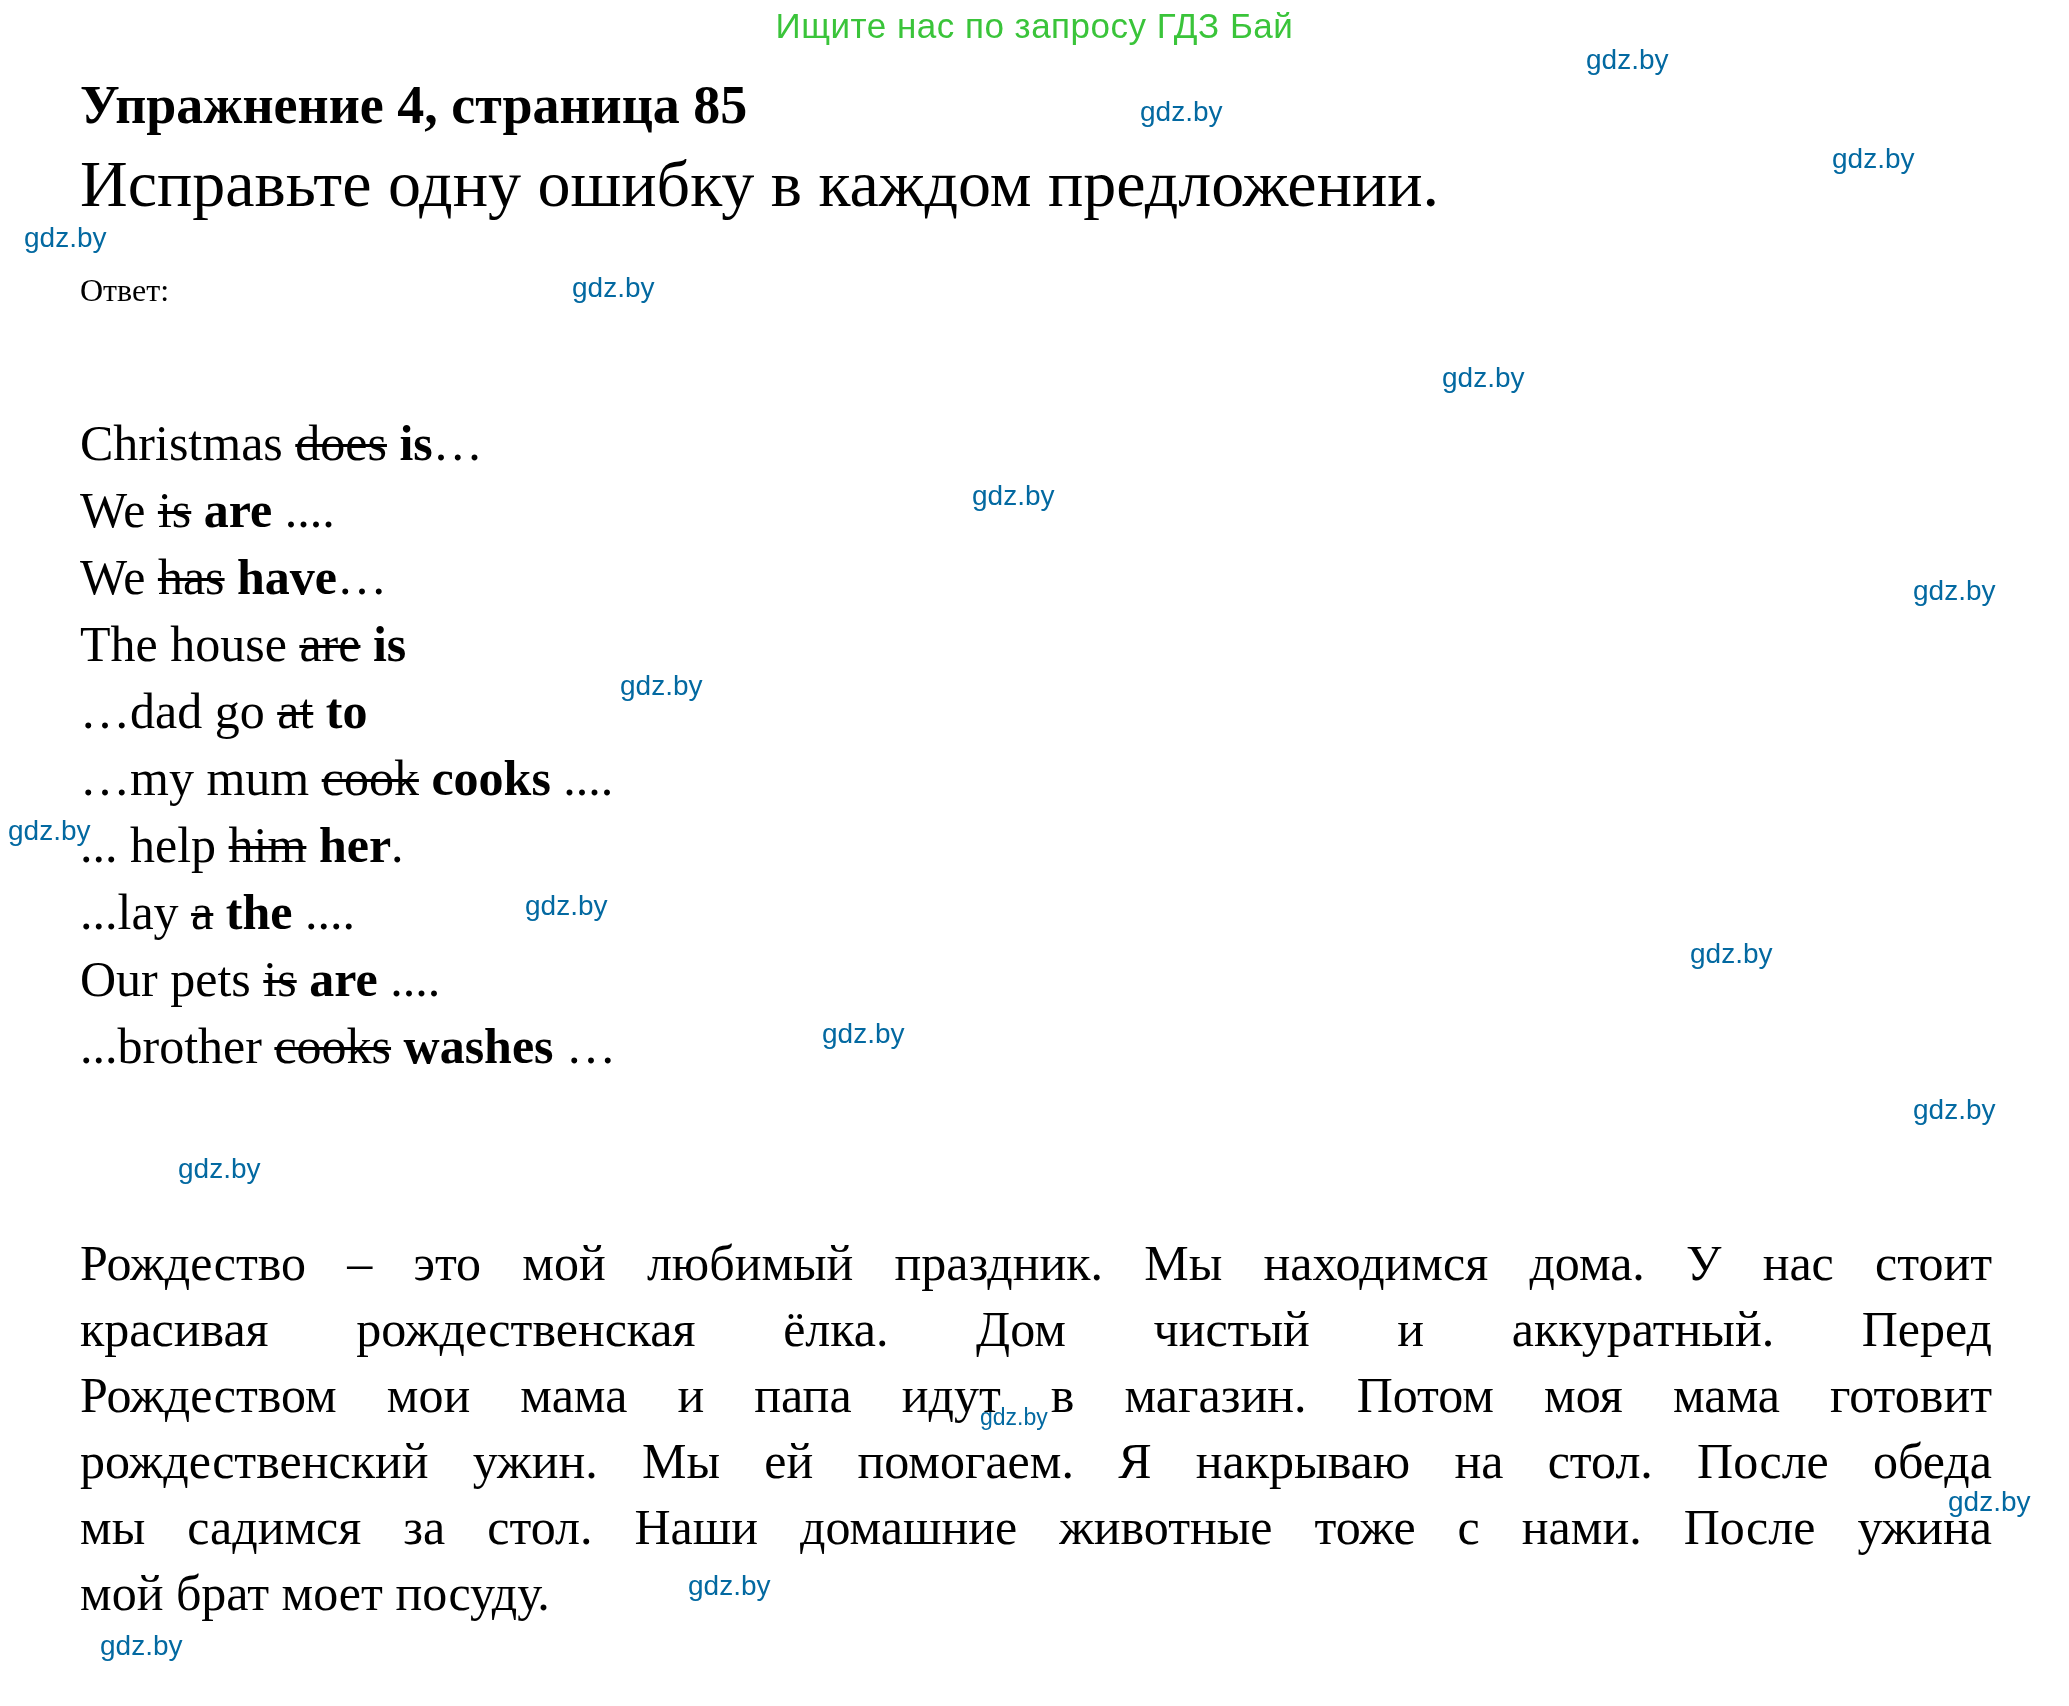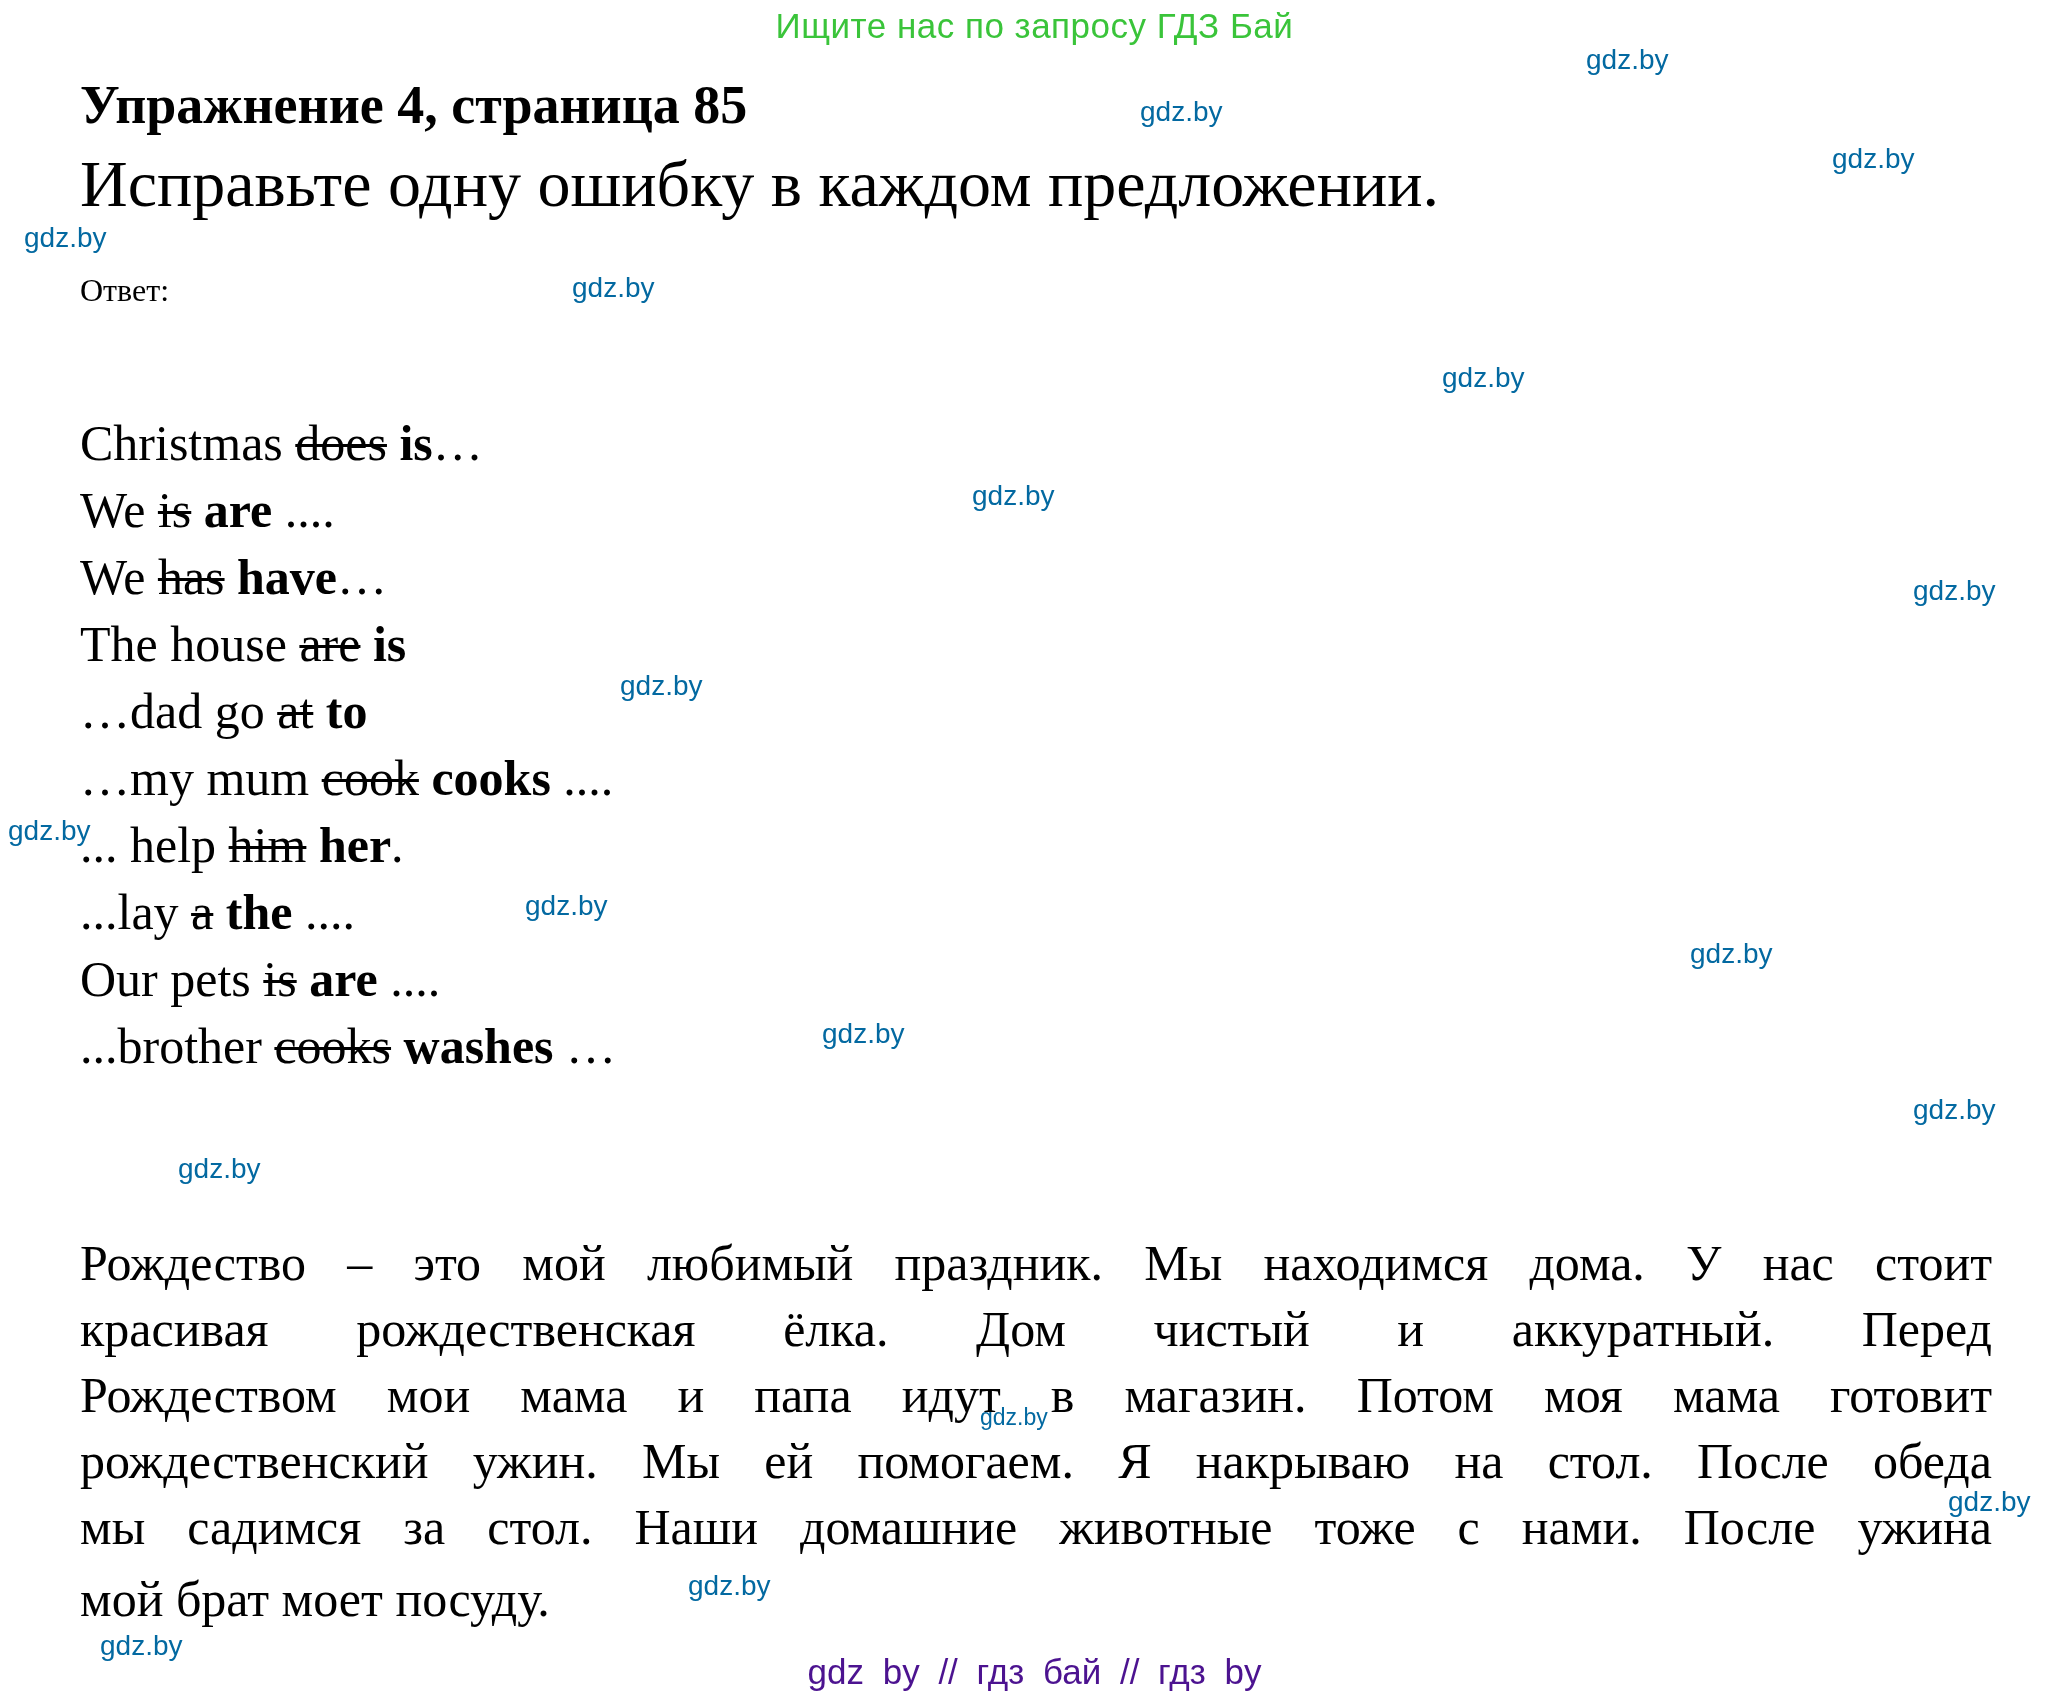--- a/index.html
+++ b/index.html
@@ -44,21 +44,21 @@
   }
   .ans-line { white-space: nowrap; }
   .seg-strike { text-decoration: line-through; text-decoration-thickness: 3px; }
   .seg-bold { font-weight: bold; }
 
   .translation {
     position: absolute; left: 80px; top: 1230px; width: 1912px;
     font-size: 50px; line-height: 66px;
   }
   .tr-line { text-align: justify; text-align-last: justify; }
-  .tr-line.last { text-align-last: left; margin-top: 6px; }
+  .tr-line.last { text-align-last: left; }
 
   .footer {
     position: absolute; left: 0; top: 1652px; width: 100%;
     text-align: center;
     font-family: "Liberation Sans", sans-serif;
     font-size: 35px;
     word-spacing: 9px;
   }
 
   .wm {
@@ -91,21 +91,20 @@
       <div class="ans-line"><span class="seg-normal">...brother </span><span class="seg-strike">cooks</span><span class="seg-normal"> </span><span class="seg-bold">washes</span><span class="seg-normal"> …</span></div>
     </div>
   <div class="translation" id="translation">
       <div class="tr-line">Рождество – это мой любимый праздник. Мы находимся дома. У нас стоит</div>
       <div class="tr-line">красивая рождественская ёлка. Дом чистый и аккуратный. Перед</div>
       <div class="tr-line">Рождеством мои мама и папа идут в магазин. Потом моя мама готовит</div>
       <div class="tr-line">рождественский ужин. Мы ей помогаем. Я накрываю на стол. После обеда</div>
       <div class="tr-line">мы садимся за стол. Наши домашние животные тоже с нами. После ужина</div>
       <div class="tr-line last">мой брат моет посуду.</div>
     </div>
-  <div class="footer" style="color: rgb(76, 19, 144);">gdz by // гдз бай // гдз by</div>
   <div id="watermark-layer">
       <div class="wm" style="left: 1586px; top: 44px;">gdz.by</div>
       <div class="wm" style="left: 1140px; top: 96px;">gdz.by</div>
       <div class="wm" style="left: 1832px; top: 143px;">gdz.by</div>
       <div class="wm" style="left: 24px; top: 222px;">gdz.by</div>
       <div class="wm" style="left: 572px; top: 272px;">gdz.by</div>
       <div class="wm" style="left: 1442px; top: 362px;">gdz.by</div>
       <div class="wm" style="left: 972px; top: 480px;">gdz.by</div>
       <div class="wm" style="left: 1913px; top: 575px;">gdz.by</div>
       <div class="wm" style="left: 620px; top: 670px;">gdz.by</div>

